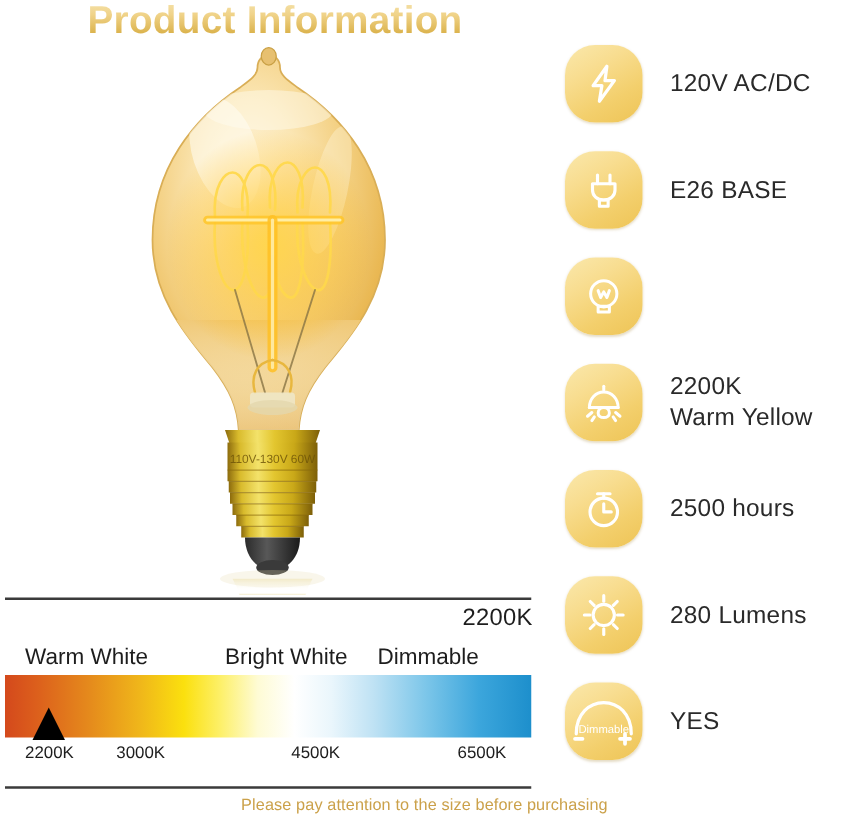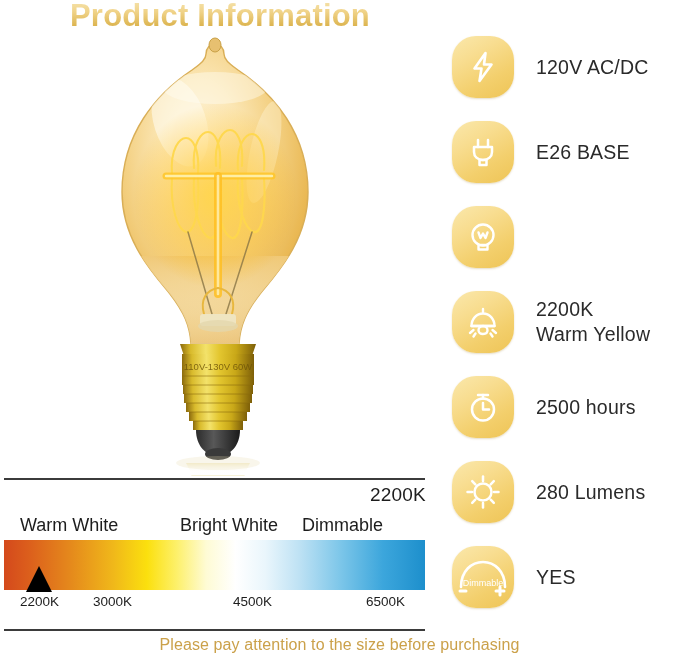--- a/index.html
+++ b/index.html
@@ -85,21 +85,21 @@
   }
   #tick-0 { left:20px; }
   #tick-1 { left:93px; }
   #tick-2 { left:233px; }
   #tick-3 { left:366px; }
 
   
   #footer-note {
     position:absolute; left:0; top:636px; width:679px;
     text-align:center;
-    font-size:16px;
+    font-size:13px;
     color:#cba14a;
     letter-spacing:.1px;
     white-space:nowrap;
   }
 
   
   #features { position:absolute; left:452px; top:36px; width:227px; }
   .feature-row {
     display:flex; align-items:center;
     height:62px; margin-bottom:23px;

